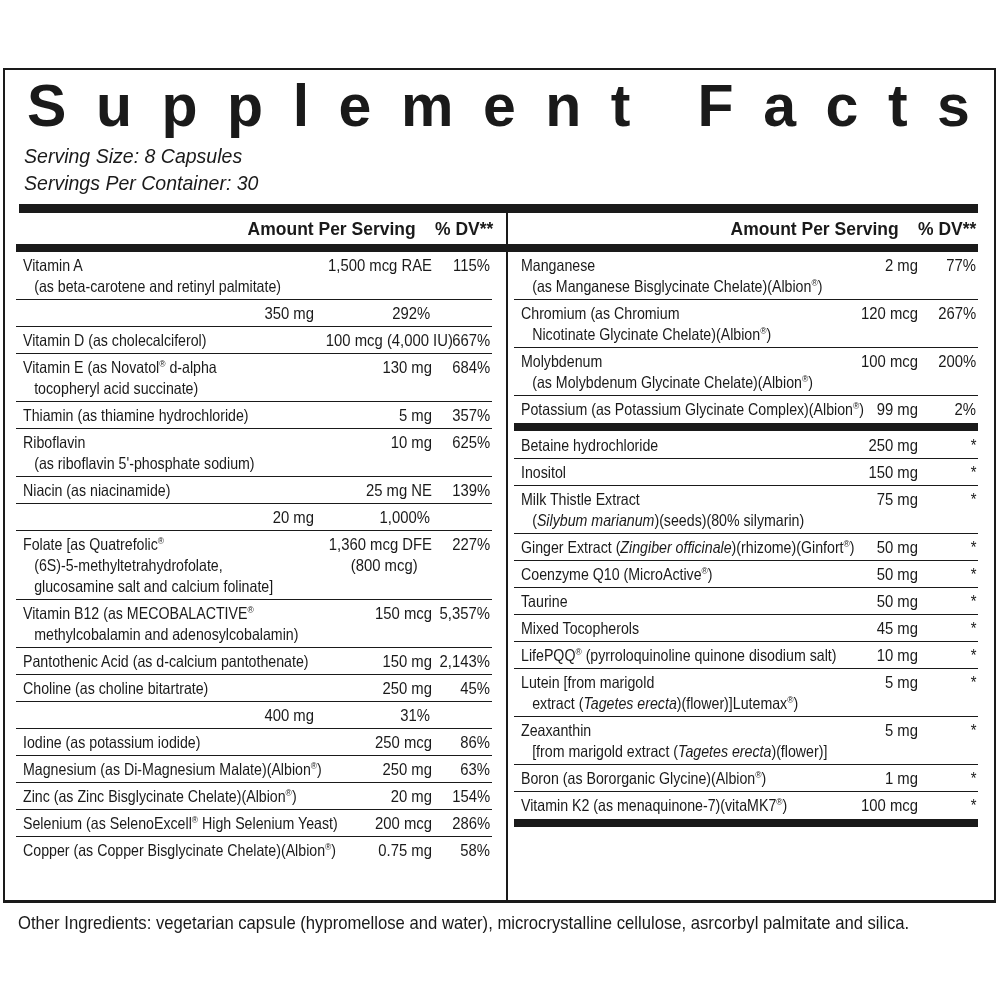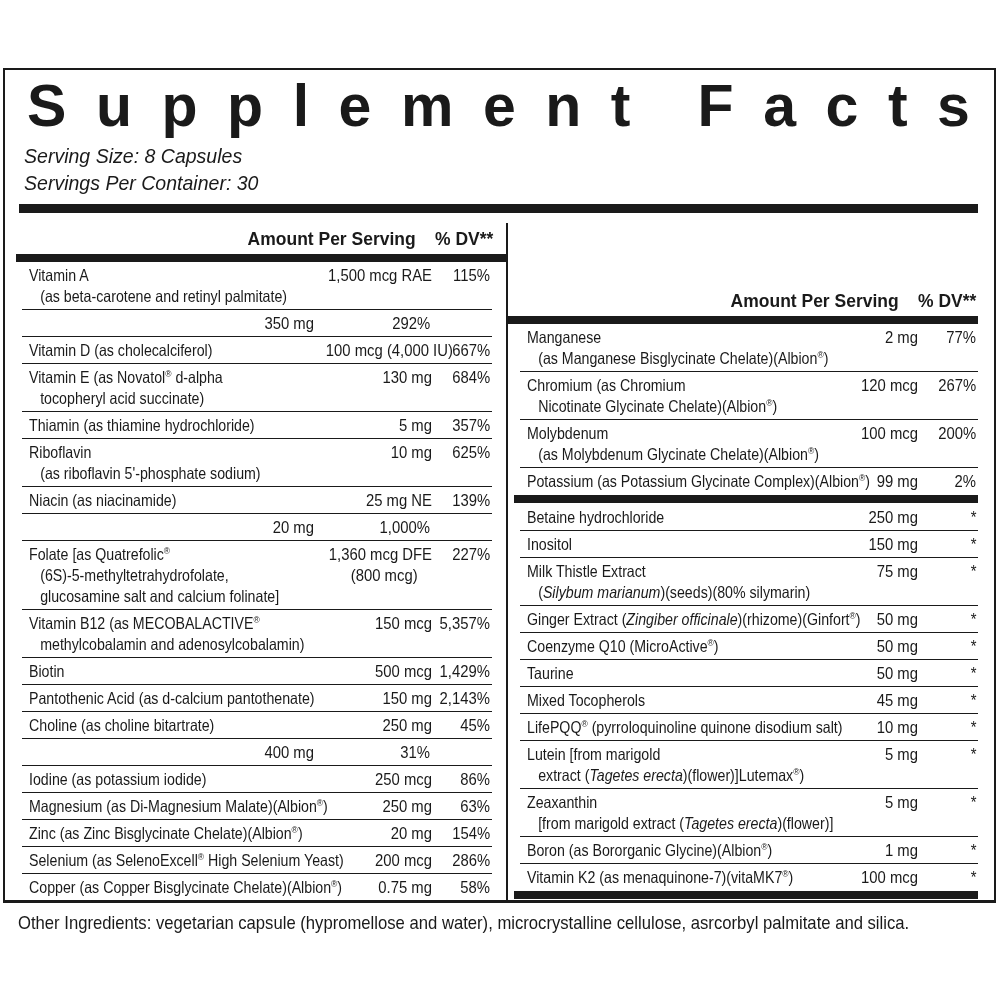--- a/index.html
+++ b/index.html
@@ -29,21 +29,21 @@
     font-size: 59px;
     font-weight: 700;
     line-height: 1.02;
     height: 68px;
   }
   .title .sp { width: 8px; }
   .serving-block { margin: 4px 0 0 19px; font-size: 21px; line-height: 27px; font-style: italic; }
   .serving-block .sline { transform: scaleX(0.93); transform-origin: left center; white-space: nowrap; }
   .bar { background: var(--ink); }
   .bar-top { height: 9px; margin: 8px 16px 0 14px; }
-  .columns { flex: 1; display: flex; min-height: 0; align-items: flex-end; }
+  .columns { flex: 1; display: flex; min-height: 0; }
   .col { min-width: 0; }
   .col-left { width: 503px; border-right: 2px solid var(--ink); }
   .col-right { flex: 1; }
   .col-header {
     display: flex; justify-content: flex-end; align-items: center;
     gap: 14px; height: 31px; font-size: 19px; font-weight: 700;
   }
   .col-left .col-header { padding-right: 13px; }
   .col-right .col-header { padding-right: 18px; }
   .col-header span { display: inline-block; transform: scaleX(0.92); transform-origin: right center; white-space: nowrap; }
@@ -52,21 +52,20 @@
   .col-right .header-bar { margin-right: 16px; }
   .col-left .body { margin: 0 14px 0 11px; }
   .col-right .body { margin: 0 16px 0 6px; }
   .section-bar { height: 8px; margin: 1px 0 1px; }
   .row {
     display: grid;
     align-items: start;
     padding: 2.5px 0 2.5px;
     font-size: 16.5px;
     line-height: 21px;
-    margin-left: 6px;
   }
   .col-left .row { grid-template-columns: 1fr 118px 60px; }
   .col-right .row { grid-template-columns: 1fr 112px 60px; }
   .section .row + .row { border-top: 1.8px solid var(--ink); }
   .name { min-width: 0; padding-left: 7px; }
   .name .line { white-space: nowrap; transform: scaleX(0.86); transform-origin: left center; }
   .name .line.sub { padding-left: 13px; }
   .amt { text-align: right; }
   .amt .line { display: block; white-space: nowrap; transform: scaleX(0.9); transform-origin: right center; }
   .amt .line.amt-sub { padding-right: 16px; }
@@ -204,29 +203,20 @@
                 <div class="line">Vitamin B12 (as MECOBALACTIVE<sup>®</sup></div>
                 <div class="line sub">methylcobalamin and adenosylcobalamin)</div>
               </div>
               <div class="amt">
                 <span class="line">150 mcg</span>
               </div>
               <div class="dv"><span class="line">5,357%</span></div>
             </div>
             <div class="row">
               <div class="name">
-                <div class="line">Biotin</div>
-              </div>
-              <div class="amt">
-                <span class="line">500 mcg</span>
-              </div>
-              <div class="dv"><span class="line">1,429%</span></div>
-            </div>
-            <div class="row">
-              <div class="name">
                 <div class="line">Pantothenic Acid (as d-calcium pantothenate)</div>
               </div>
               <div class="amt">
                 <span class="line">150 mg</span>
               </div>
               <div class="dv"><span class="line">2,143%</span></div>
             </div>
             <div class="row">
               <div class="name">
                 <div class="line">Choline (as choline bitartrate)</div>

